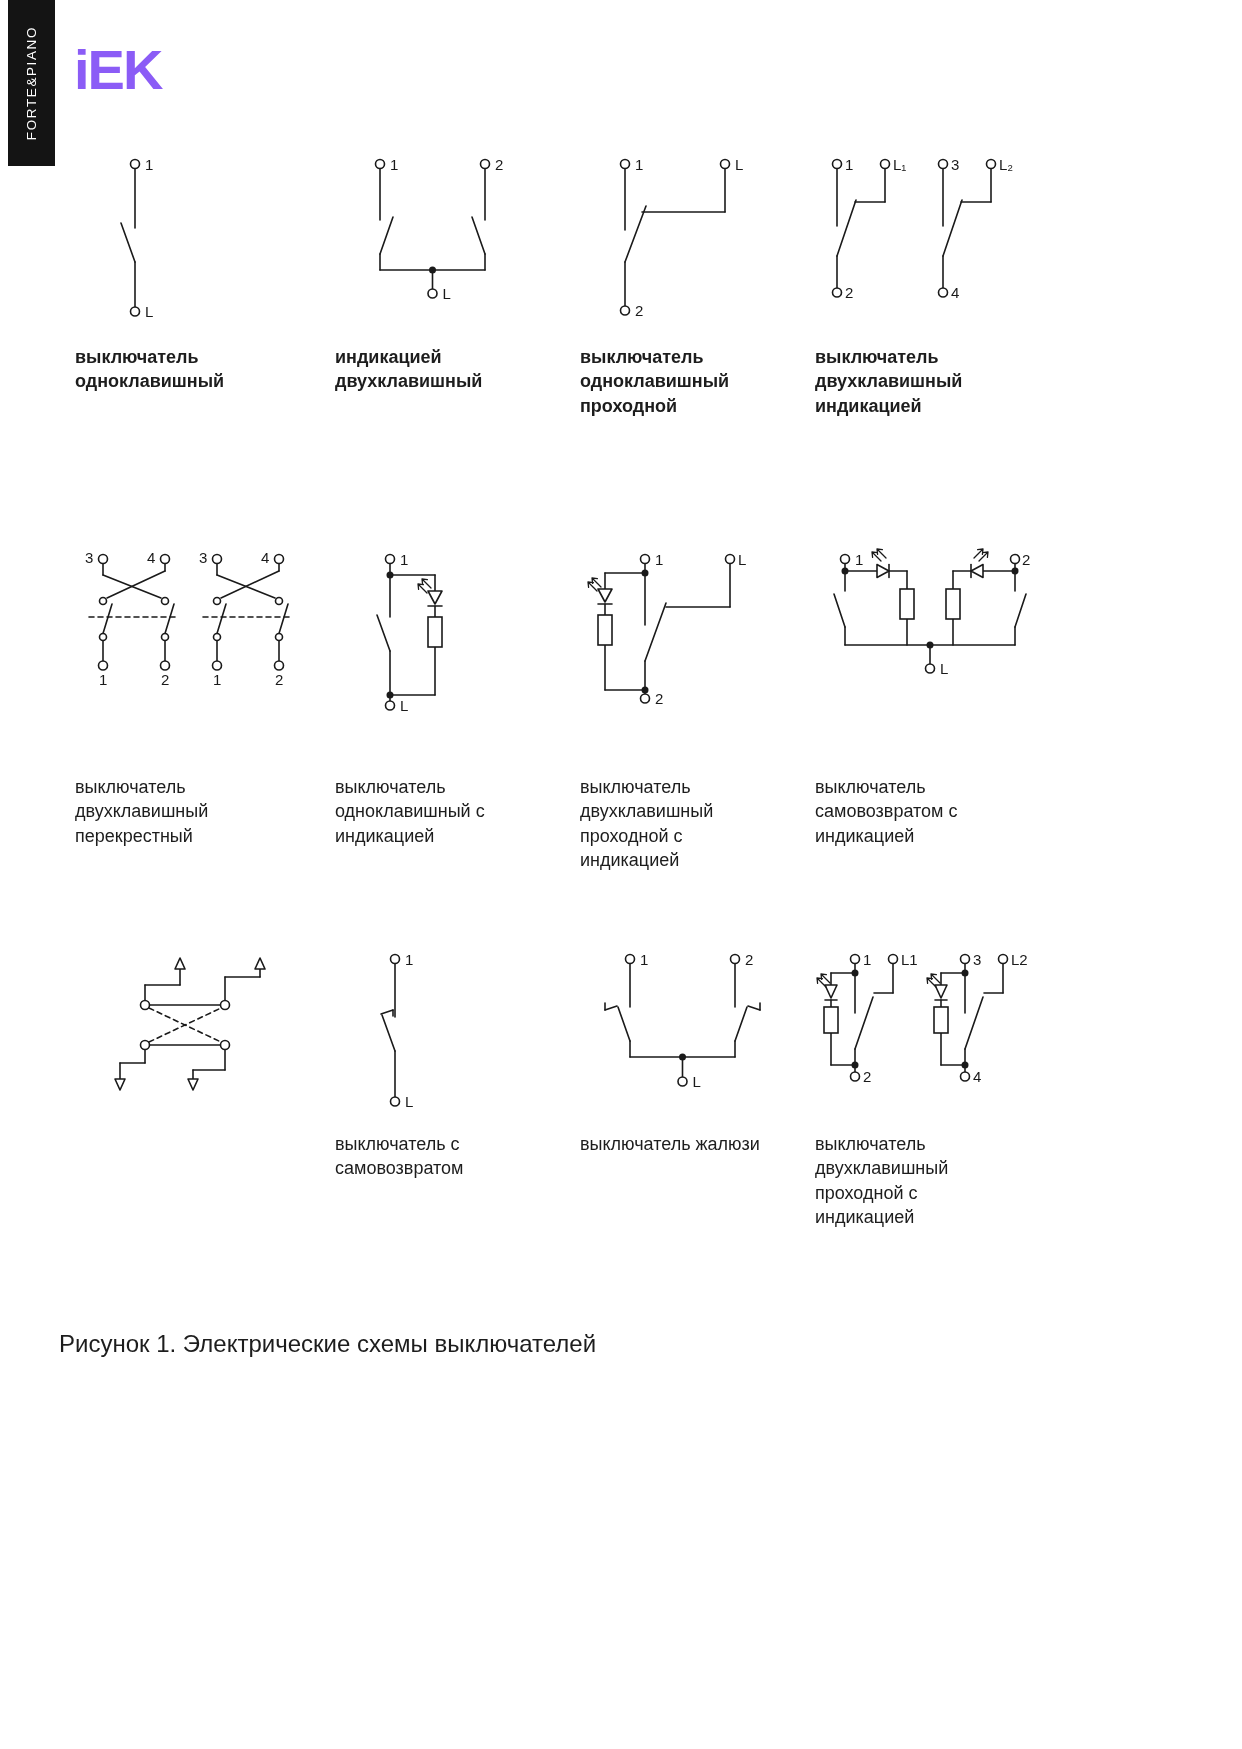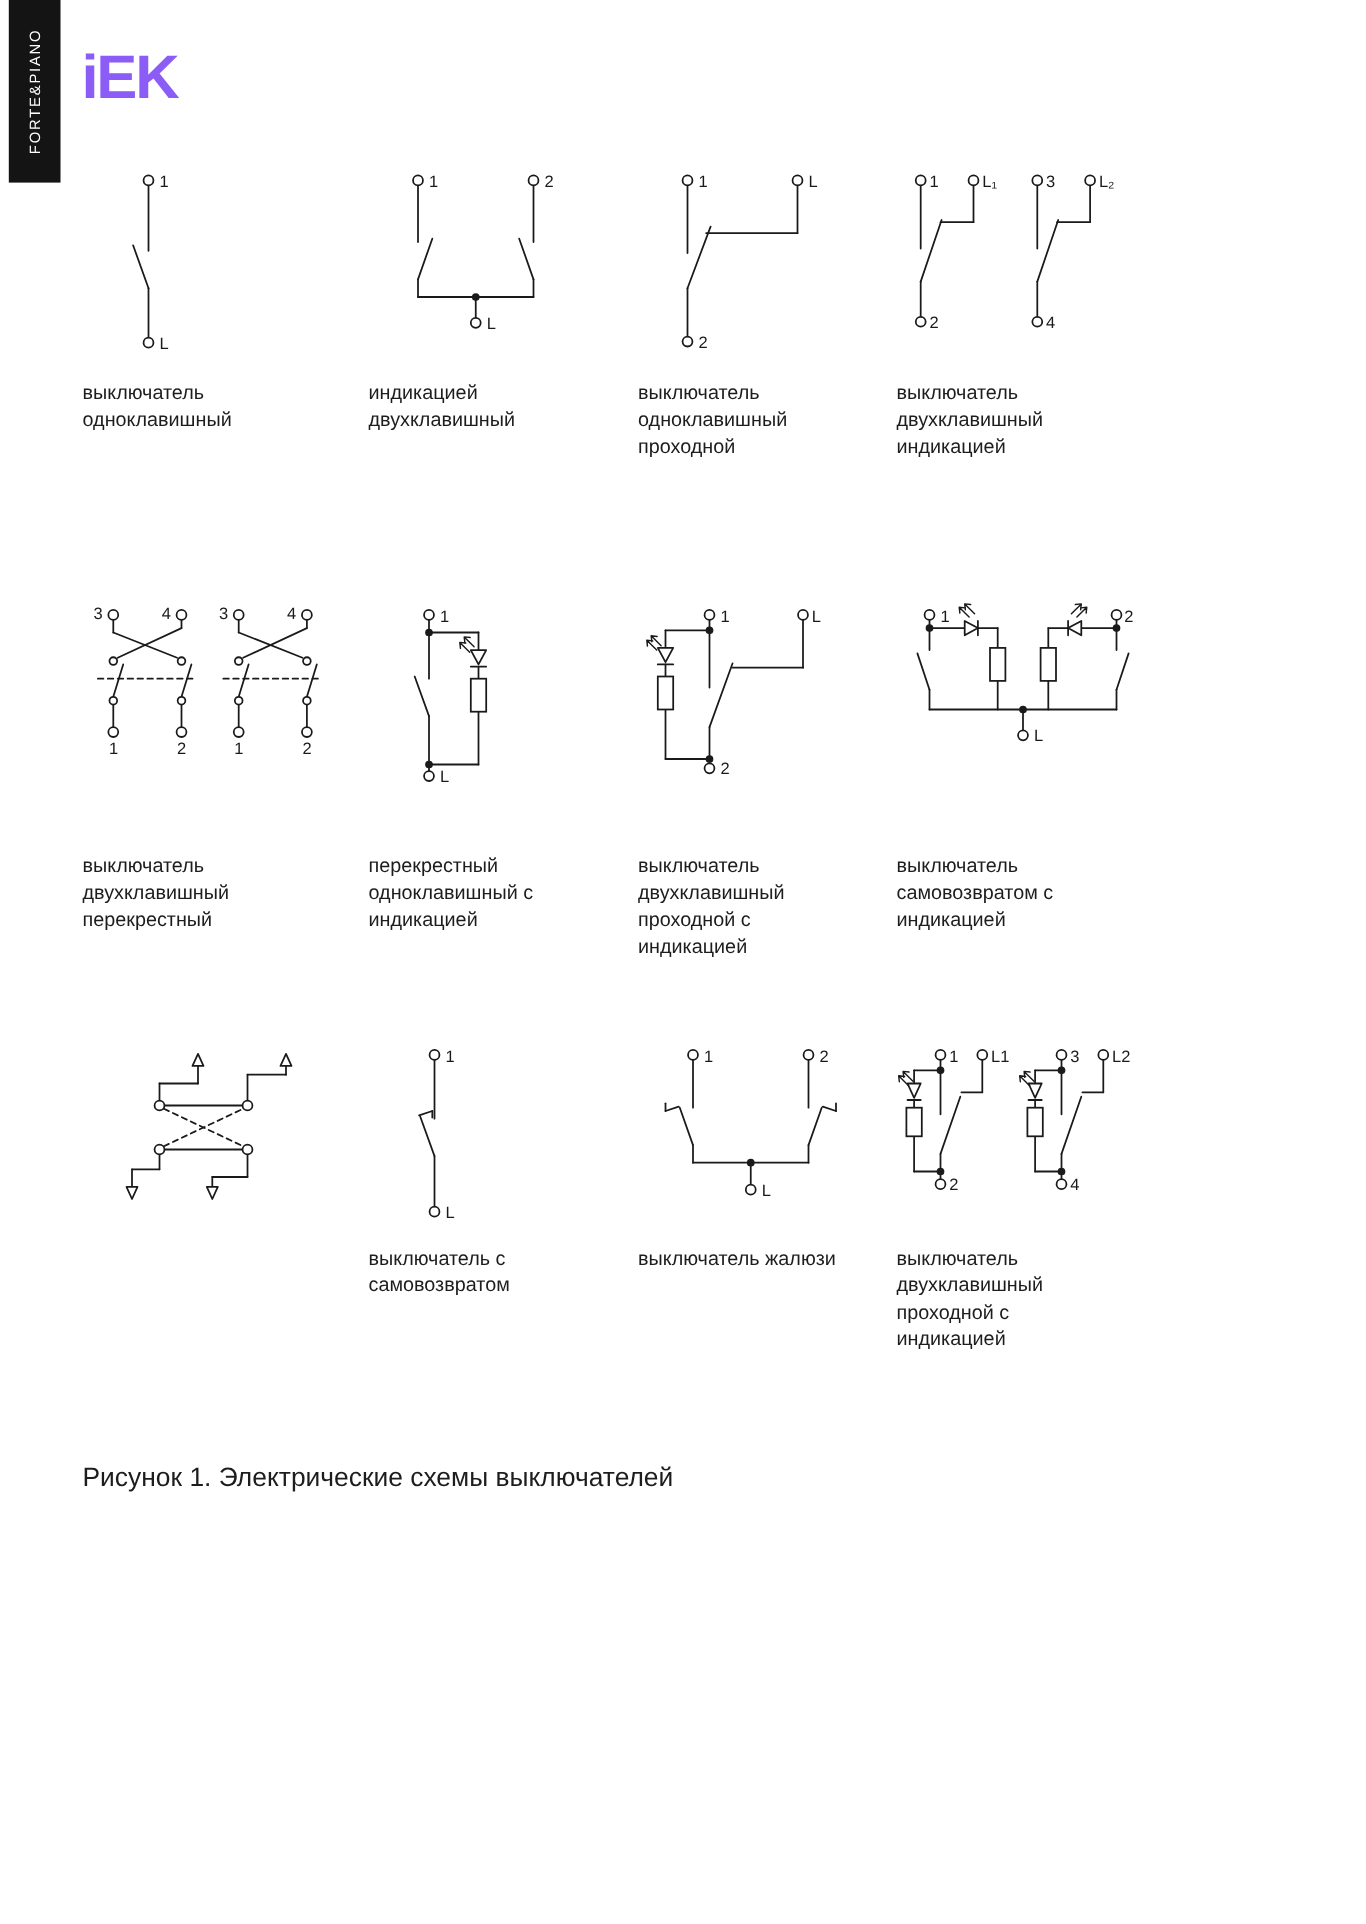--- a/index.html
+++ b/index.html
@@ -13,25 +13,25 @@
 
   .logo { position:absolute; left:74px; top:42px; font-size:56px; font-weight:bold;
           letter-spacing:-2px; color:#8b5cf6; line-height:1; }
 
   .row { position:absolute; left:75px; display:grid; grid-template-columns:260px 245px 235px 270px; }
   .row1 { top:150px; }
   .row2 { top:545px; }
   .row3 { top:945px; }
   figure { margin:0; padding:0; }
   figcaption { font-size:18px; line-height:1.35; max-width:192px; color:#1d1d1d; }
-  .row1 figcaption { margin-top:20px; }
+  .row1 figcaption { margin-top:20px;font-weight:bold; }
   .row2 figcaption { margin-top:55px; }
   .row3 figcaption { margin-top:12px; }
 
-  .figure-title { position:absolute; left:75px; top:1330px; font-size:24px; color:#1d1d1d; }
+  .figure-title { position:absolute; left:59px; top:1330px; font-size:24px; color:#1d1d1d; }
 
   
   svg.d { display:block; overflow:visible; }
   svg.d line, svg.d path.wire, svg.d polyline { stroke:#1a1a1a; stroke-width:1.6; fill:none; stroke-linecap:round; }
   svg.d .dsh { stroke-dasharray:5 4; }
   svg.d circle.t { fill:#fff; stroke:#1a1a1a; stroke-width:1.6; }
   svg.d circle.j { fill:#1a1a1a; stroke:none; }
   svg.d rect.res { fill:#fff; stroke:#1a1a1a; stroke-width:1.6; }
   svg.d polygon.led { fill:#fff; stroke:#1a1a1a; stroke-width:1.6; stroke-linejoin:round; }
   svg.d path.ar { stroke:#1a1a1a; stroke-width:1.3; fill:none; stroke-linecap:round; }
@@ -218,21 +218,21 @@
           <path class="ar" transform="translate(96,43)" d="M0 0 L-9 -9 M-9 -9 L-3.6 -8.4 M-9 -9 L-8.4 -3.6"></path>
         </g>
         <rect class="res" x="93" y="72" width="14" height="30"></rect>
         <circle class="j" cx="55" cy="30" r="3.5"></circle>
         <circle class="j" cx="55" cy="150" r="3.5"></circle>
         <circle class="t" cx="55" cy="14" r="4.5"></circle>
         <circle class="t" cx="55" cy="160.5" r="4.5"></circle>
         <text x="65" y="20">1</text>
         <text x="65" y="166">L</text>
       </svg>
-      <figcaption>перекрестный одноклавишный с индикацией</figcaption>
+      <figcaption>выключатель одноклавишный с индикацией</figcaption>
     </figure>
 
     <figure>
       <svg class="d" width="210" height="175" viewBox="0 0 210 175">
         <g>
           <line x1="65" y1="18.5" x2="65" y2="80"></line>
           <line x1="65" y1="28" x2="25" y2="28"></line>
           <line x1="25" y1="28" x2="25" y2="44"></line>
           <line x1="25" y1="59" x2="25" y2="70"></line>
           <line x1="25" y1="100" x2="25" y2="145"></line>

